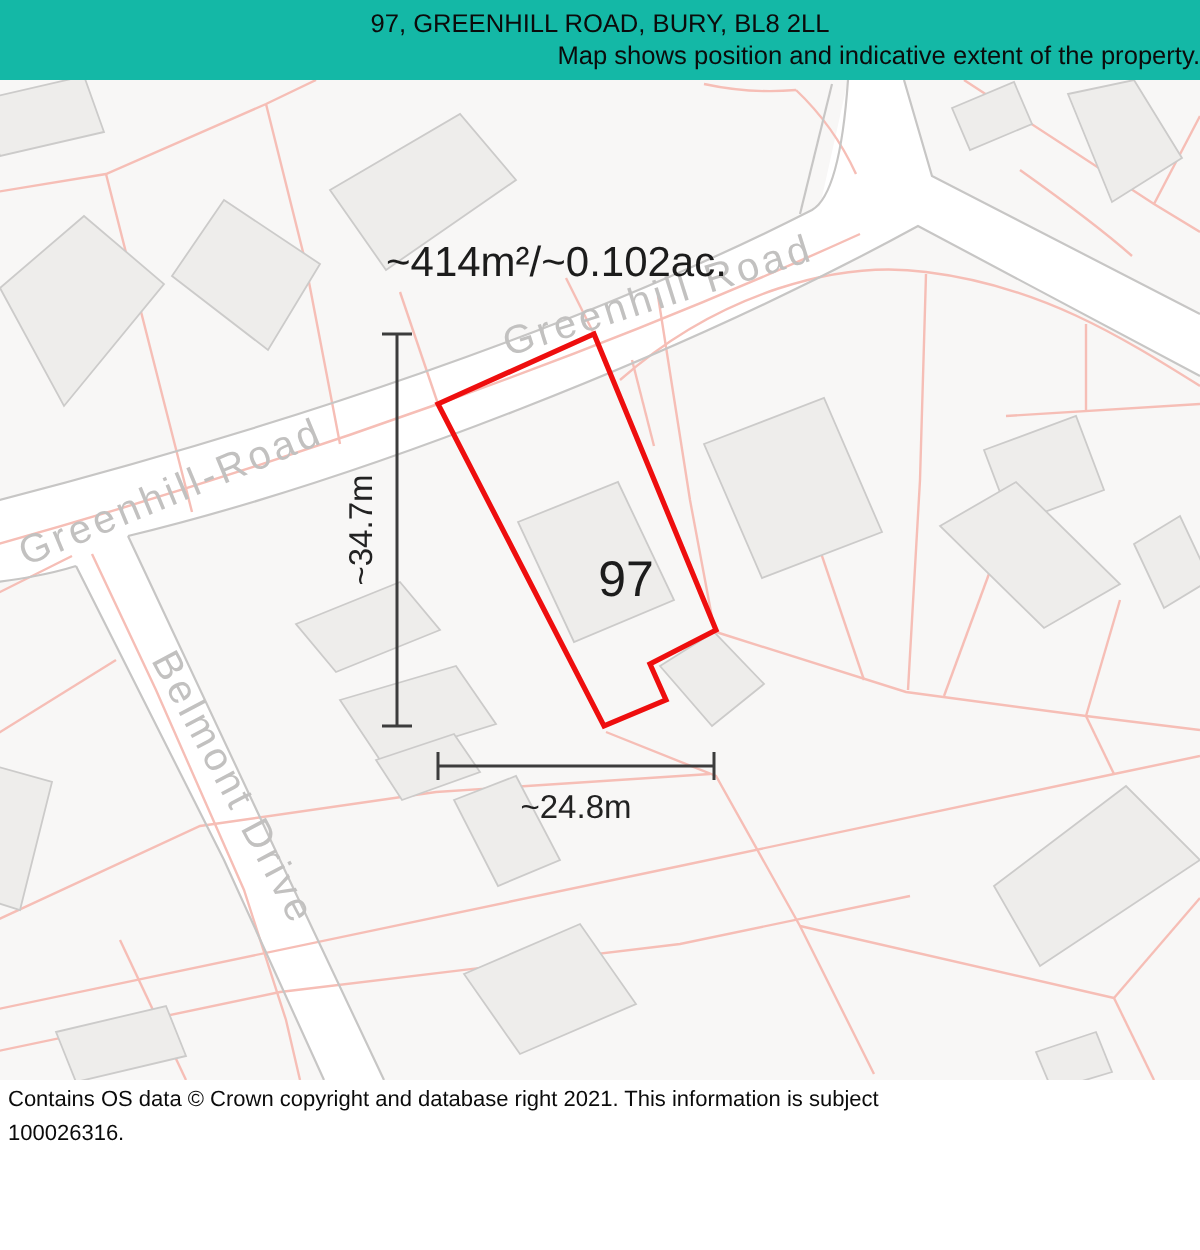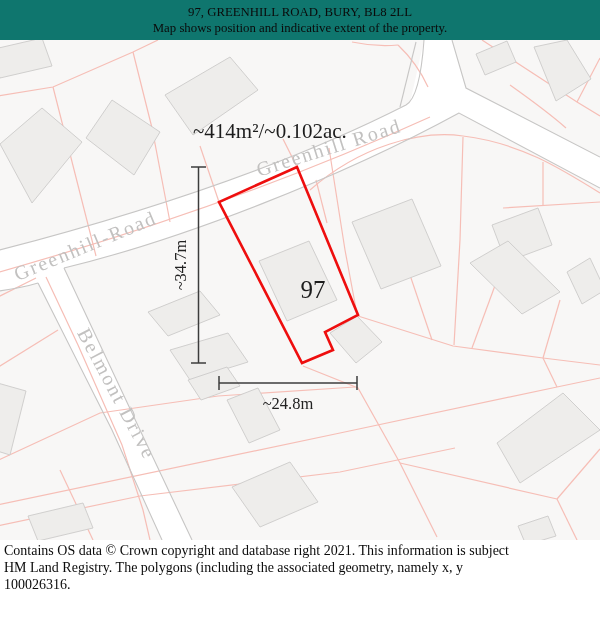--- a/index.html
+++ b/index.html
@@ -1,33 +1,33 @@
 <!DOCTYPE html>
 <html><head>
 <meta charset="utf-8">
 <style>
   html,body{margin:0;padding:0;background:#fff;}
-  .page{position:relative;width:600px;height:625px;background:#0f766e;overflow:hidden;
-        font-family:Liberation Serif, serif;color:#111;}
+  .page{position:relative;width:600px;height:625px;background:#14b8a6;overflow:hidden;
+        font-family:Liberation Sans, sans-serif;color:#111;}
   header{position:absolute;top:0;left:0;width:600px;height:40px;text-align:center;
          padding-top:4px;box-sizing:border-box;}
   .title-line{font-size:12.8px;line-height:16px;color:#0b0b0b;}
-  .subtitle-line{font-size:12.8px;line-height:16px;color:#0b0b0b;}
+  .subtitle-line{font-size:12.8px;line-height:16px;color:#0b0b0b;text-align:right;}
   .map-wrap{position:absolute;top:40px;left:0;width:600px;height:500px;}
   svg{display:block;}
   .road-edge{fill:none;stroke:#c7c6c5;stroke-width:1.1;}
   .parcel{fill:none;stroke:#f6beb6;stroke-width:1.2;}
   .bld{fill:#eeedeb;stroke:#cccbca;stroke-width:0.9;}
   .dim{fill:none;stroke:#3c3c3c;stroke-width:1.5;}
   .road-label{font-size:20px;letter-spacing:2px;fill:#c2c1c0;}
   .area-label{font-size:21px;fill:#1c1c1c;}
   .plot-label{font-size:25px;fill:#1c1c1c;}
   .dim-label{font-size:16.5px;fill:#222;}
   footer{position:absolute;top:540px;left:0;width:600px;height:85px;background:#fff;
-         font-size:14px;line-height:17px;color:#0b0b0b;padding:2px 4px 0 4px;box-sizing:border-box;}
+         font-size:11px;line-height:17px;color:#0b0b0b;padding:2px 4px 0 4px;box-sizing:border-box;}
 </style>
 </head>
 <body>
 
 <div class="page">
 
   <header>
     <div class="title-line">97, GREENHILL ROAD, BURY, BL8 2LL</div>
     <div class="subtitle-line">Map shows position and indicative extent of the property.</div>
   </header>
@@ -130,17 +130,16 @@
 
       <text class="plot-label" x="313" y="298" text-anchor="middle">97</text>
 
       <text class="dim-label" x="186" y="265" text-anchor="middle" transform="rotate(-90 186 265)">~34.7m</text>
       <text class="dim-label" x="288" y="409" text-anchor="middle">~24.8m</text>
     </svg>
   </div>
 
   <footer>
     <div>Contains OS data © Crown copyright and database right 2021. This information is subject</div>
-    <div>HM Land Registry. The polygons (including the associated geometry, namely x, y</div>
     <div>100026316.</div>
   </footer>
 
 </div>
 
 </body></html>

